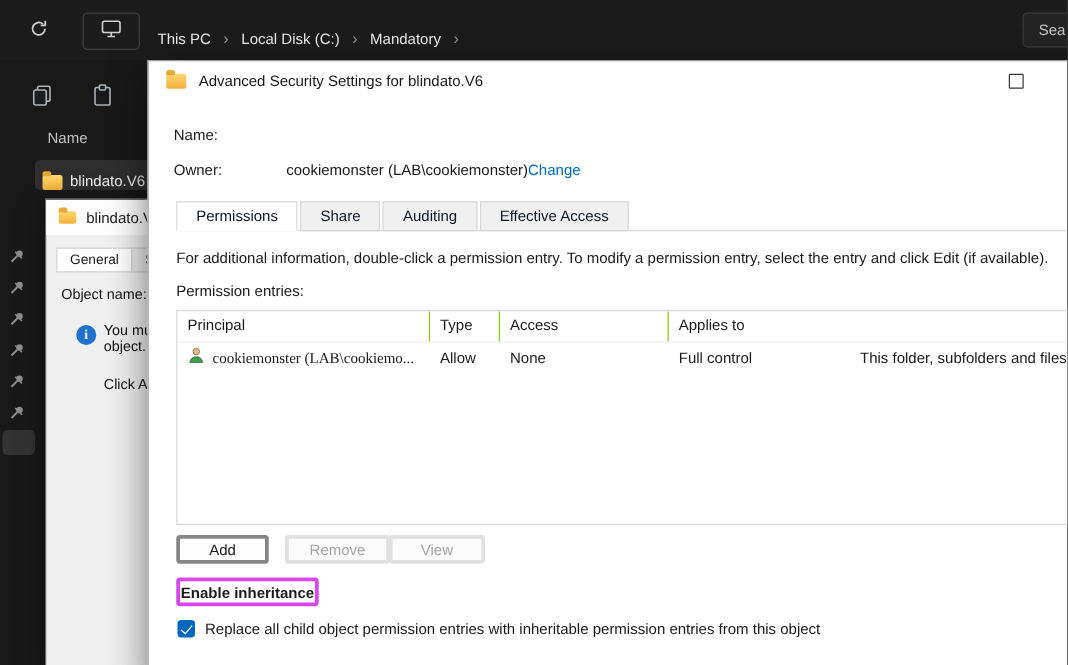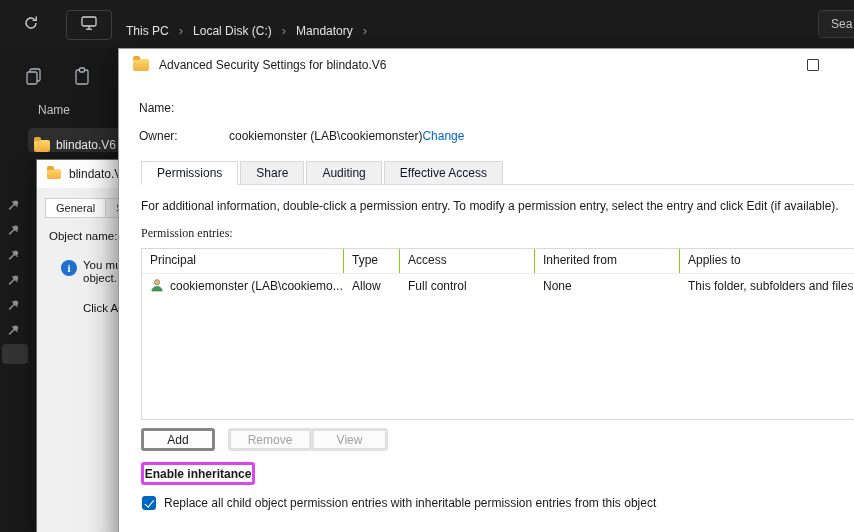--- a/index.html
+++ b/index.html
@@ -51,30 +51,30 @@
   .row-name{top:52px;}
   .row-owner{top:80px;}
   .flabel{width:90px;}
   .change-link{margin-left:0;color:#0066cc;cursor:pointer;}
 
   .sec-tabs{position:absolute;left:22px;top:112px;width:716px;display:flex;border-bottom:1px solid #d9d9d9;}
   .stab{font-size:12px;padding:4px 15px;background:#f0f0f0;border:1px solid #d9d9d9;margin-right:2px;margin-bottom:-1px;color:#0f172a;cursor:pointer;}
   .stab.active{background:#fff;border-bottom-color:#fff;}
 
   .instruction{position:absolute;left:22px;top:150px;width:730px;font-size:12px;color:#1a1a1a;white-space:nowrap;overflow:hidden;}
-  .entries-label{position:absolute;left:22px;top:177px;font-size:12px;color:#1a1a1a;font-family:Liberation Serif, serif;}
+  .entries-label{position:absolute;left:22px;top:177px;font-size:12px;color:#1a1a1a;}
 
   .ptable{position:absolute;left:22px;top:199px;width:716px;height:172px;border:1px solid #d9d9d9;background:#fff;box-sizing:border-box;overflow:hidden;}
   .thead,.trow{display:grid;grid-template-columns:202px 56px 135px 145px 1fr;}
   .thead{height:24px;border-bottom:1px solid #ededed;}
   .th{font-size:12px;color:#1a1a1a;padding:4px 0 0 8px;border-right:1px solid #84cc16;box-sizing:border-box;cursor:pointer;white-space:nowrap;overflow:hidden;}
   .th:last-child{border-right:none;}
   .trow{height:24px;align-items:center;font-size:12px;color:#1a1a1a;cursor:default;}
   .td{padding-left:8px;white-space:nowrap;overflow:hidden;}
-  .td.principal{display:flex;align-items:center;gap:6px;}
+  .td.principal{display:flex;align-items:center;gap:6px;font-family:Liberation Serif, serif;}
 
   .btn{position:absolute;height:23px;font-size:12px;color:#1a1a1a;background:#fdfdfd;border:3px solid #d946ef;border-radius:3px;display:flex;align-items:center;justify-content:center;box-sizing:border-box;cursor:pointer;}
   .btn-add{left:22px;top:379px;width:74px;border-color:#868686;}
   .btn-remove{left:109px;top:379px;width:84px;color:#a3a3a3;background:#fbfbfb;border-color:#e0e0e0;}
   .btn-view{left:192px;top:379px;width:77px;color:#a3a3a3;background:#fbfbfb;border-color:#e0e0e0;}
   .btn-inherit{left:22px;top:413px;width:114px;font-weight:bold;}
 
   .chkrow{position:absolute;left:23px;top:447px;display:flex;align-items:center;gap:8px;cursor:pointer;justify-content:flex-end;}
   .chk{width:14px;height:14px;background:#0067c0;border-radius:3px;position:relative;flex:0 0 auto;}
   .chk::after{content:"";position:absolute;left:4.5px;top:1.5px;width:3.5px;height:7.5px;border:solid #fff;border-width:0 1.6px 1.6px 0;transform:rotate(40deg);}
@@ -212,36 +212,35 @@
     </div>
 
     <div class="instruction">For additional information, double-click a permission entry. To modify a permission entry, select the entry and click Edit (if available).</div>
     <div class="entries-label">Permission entries:</div>
 
     <div class="ptable">
       <div class="thead">
         <div class="th">Principal</div>
         <div class="th">Type</div>
         <div class="th">Access</div>
-        <div class="th">Inherited from</div>
         <div class="th">Applies to</div>
       </div>
       <div class="trow">
         <div class="td principal">
           <span>
             <svg width="14" height="14" viewBox="0 0 14 14">
                 <circle cx="7" cy="4.2" r="2.6" fill="#e8b98a" stroke="#7a5c3a" stroke-width="0.6"></circle>
                 <path d="M1.8 13c.4-3 2.4-4.6 5.2-4.6s4.8 1.6 5.2 4.6z" fill="#3f9e4d" stroke="#2c7337" stroke-width="0.6"></path>
               </svg>
           </span>
           <span>cookiemonster (LAB\cookiemo...</span>
         </div>
         <div class="td">Allow</div>
+        <div class="td">None</div>
         <div class="td">Full control</div>
-        <div class="td">None</div>
         <div class="td">This folder, subfolders and files</div>
       </div>
     </div>
 
     <div class="btn btn-add">Add</div>
     <div class="btn btn-remove">Remove</div>
     <div class="btn btn-view">View</div>
     <div class="btn btn-inherit">Enable inheritance</div>
 
     <div class="chkrow">

